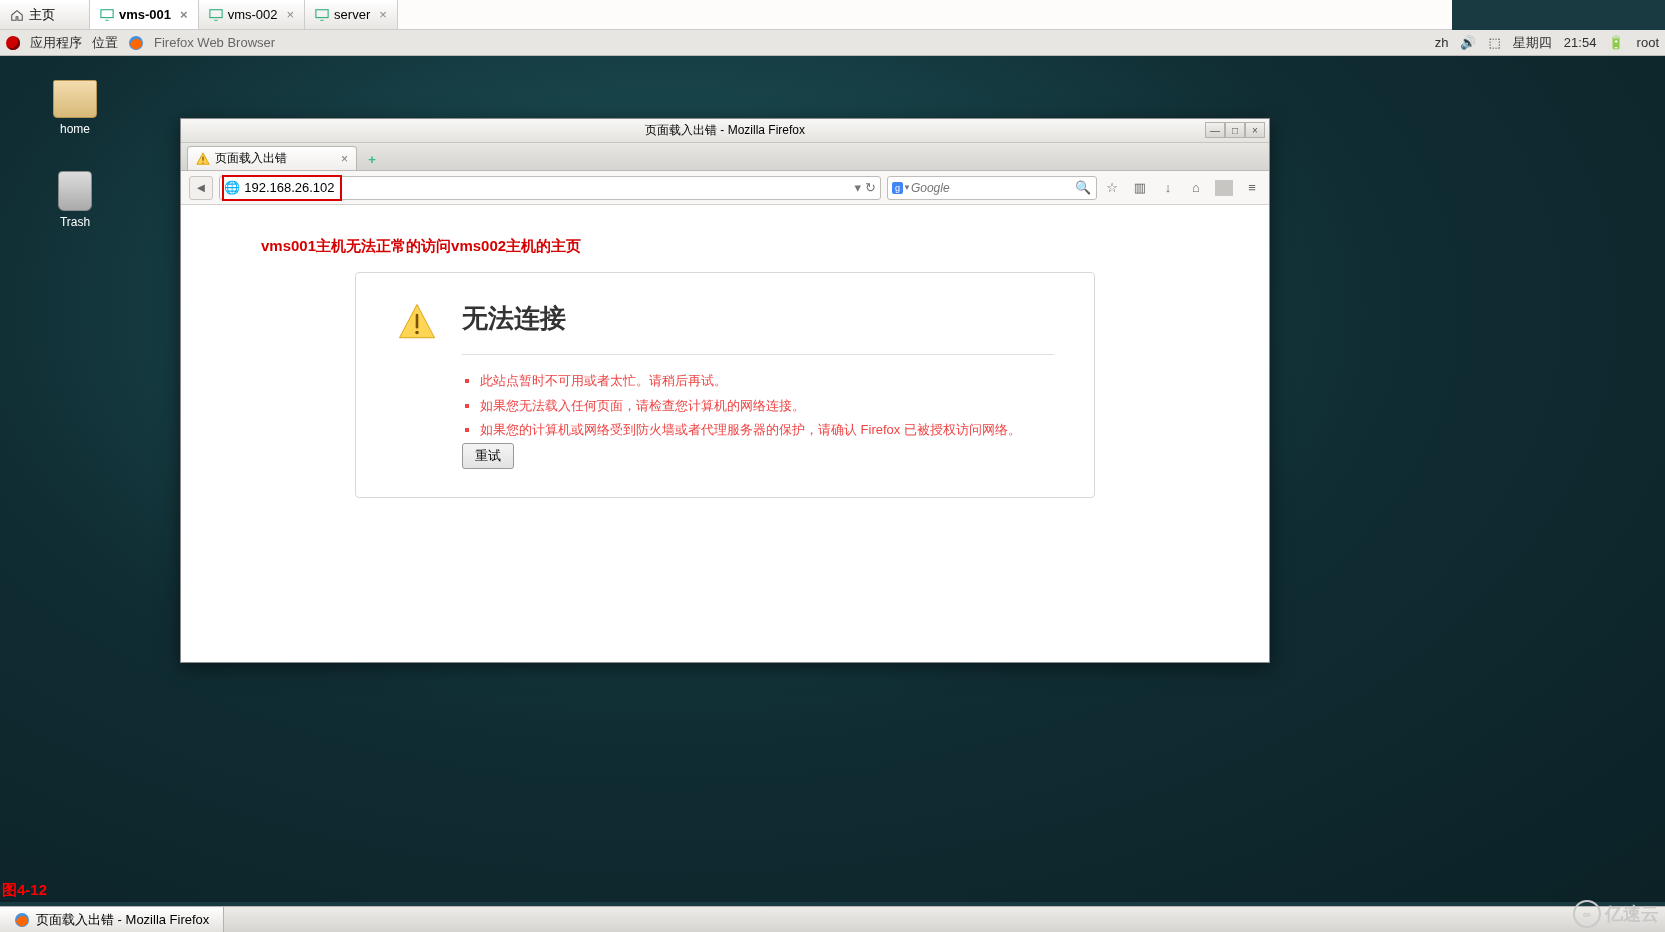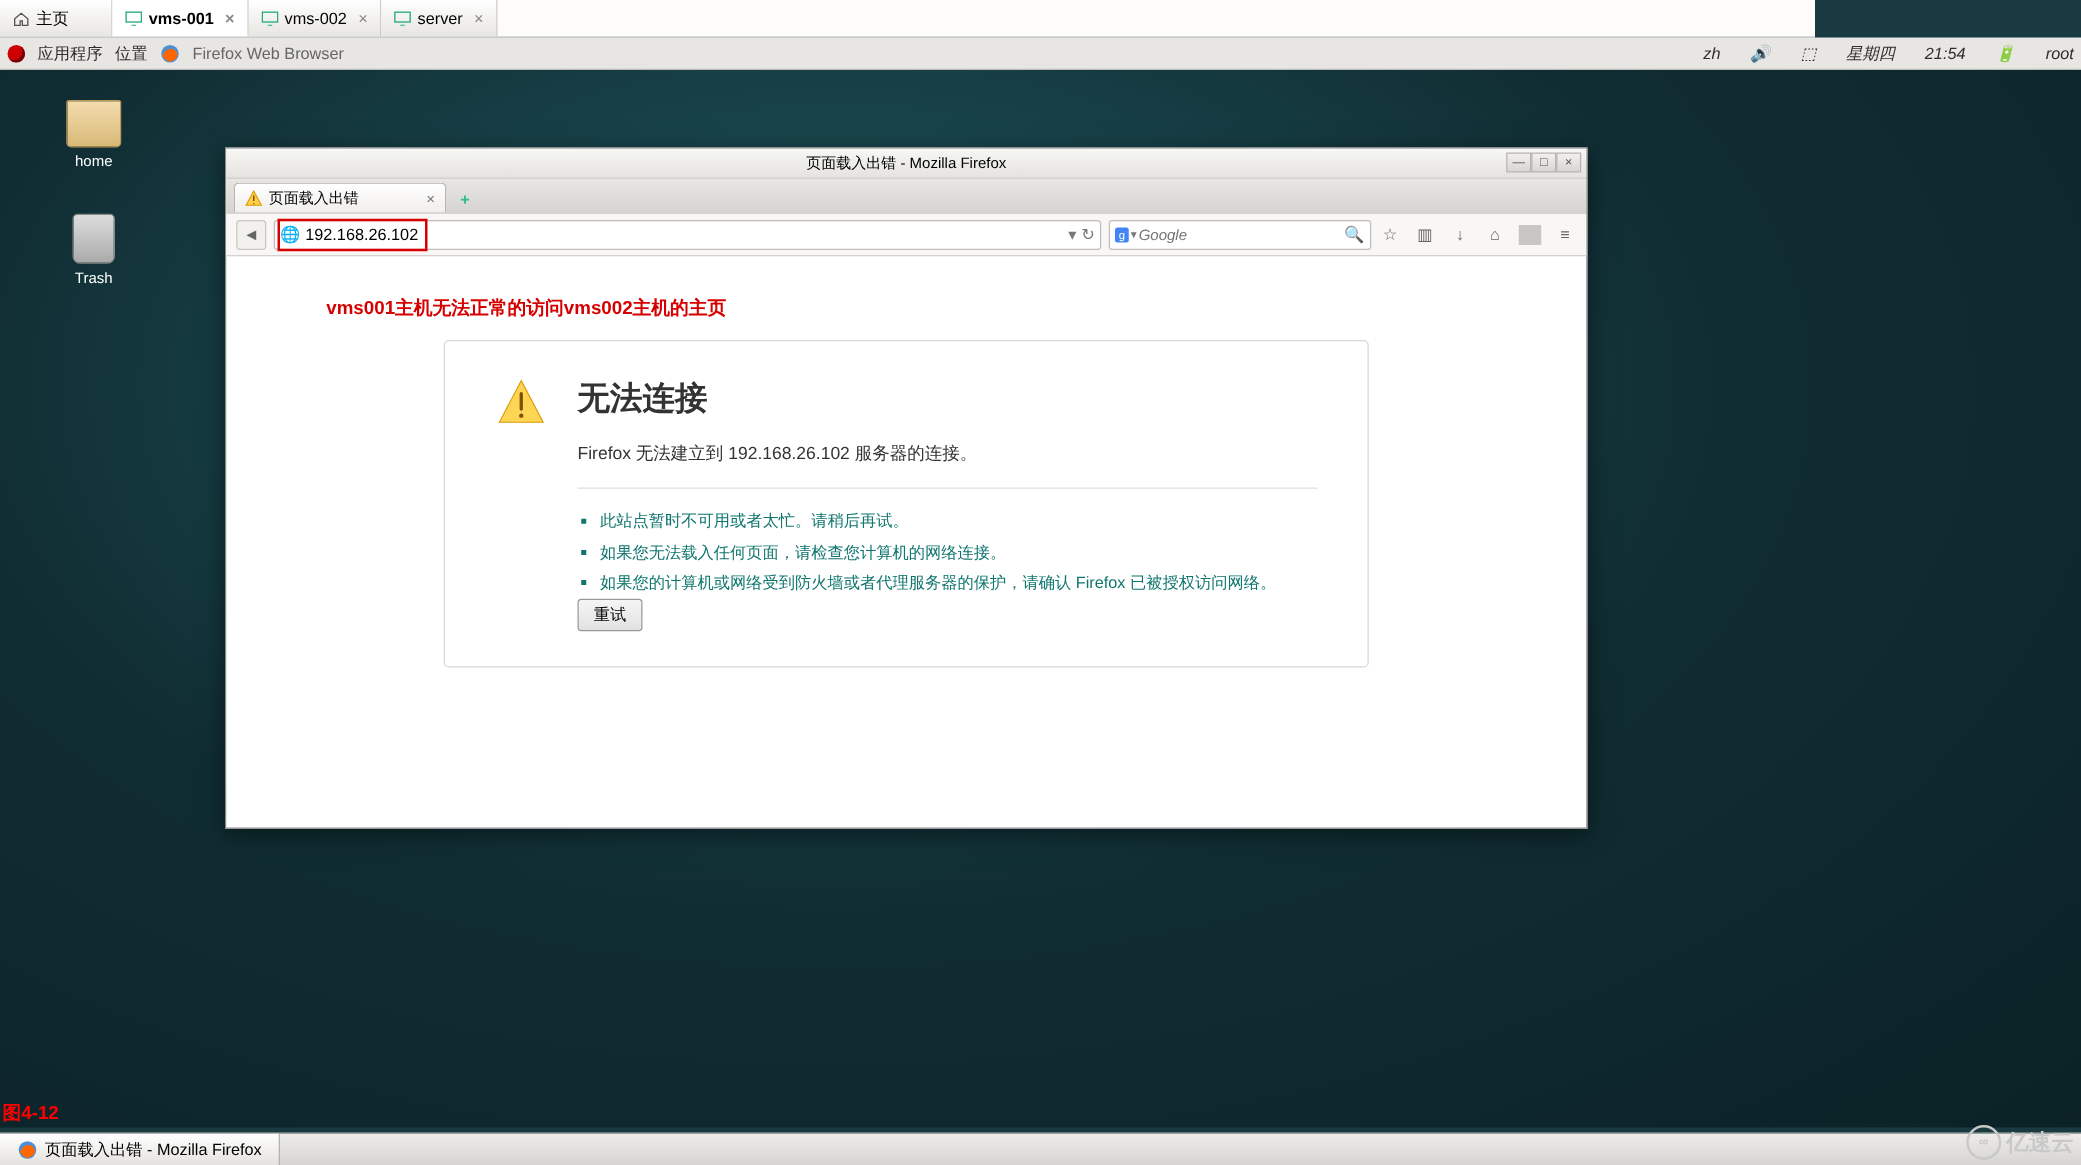--- a/index.html
+++ b/index.html
@@ -37,21 +37,21 @@
   display: flex;
   align-items: center;
   background: #e8e6e2;
   height: 26px;
   padding: 0 6px;
   color: #2e2e2e;
   justify-content: space-between;
   border-bottom:1px solid #bbb;
 }
 .gnome-left { display:flex; align-items:center; gap:10px; }
-.gnome-right { display:flex; align-items:center; gap:24px;font-style:italic; }
+.gnome-right { display:flex; align-items:center; gap:12px; }
 .redhat { width:14px; height:14px; border-radius:50%; background:#c00; display:inline-block; box-shadow: inset -2px -2px 0 #700;}
 .fflogo { width:16px; height:16px; display:inline-block; }
 
 .desktop {
   position: absolute;
   top: 56px;
   left:0; right:0;
   bottom: 30px;
   background: radial-gradient(ellipse at 40% 30%, #1f5a60 0%, #102d33 50%, #0b2126 100%);
 }
@@ -144,21 +144,21 @@
   padding:28px 40px 28px 40px;
   max-width:740px;
   margin:0 auto;
 }
 .eb-top { display:flex; gap:24px; }
 .warn-icon { width:42px; height:42px; flex-shrink:0; }
 .eb-right { flex:1; }
 .eb-right h1 { font-size:26px; font-weight:bold; color:#333; margin-bottom:18px;}
 .eb-msg { font-size:14px; color:#333; margin-bottom:18px; }
 .eb-hr { border:none; border-top:1px solid #e0e0e0; margin:8px 0 14px;}
-.eb-list { list-style:square; padding-left:18px; color:#0f766e; font-size:13px; line-height:1.9;}
+.eb-list { list-style:square; padding-left:18px; color:#ef4444; font-size:13px; line-height:1.9;}
 .retry-btn {
   display:inline-block; 
   padding:3px 12px;
   background:linear-gradient(#f5f5f5,#e2e2e2);
   border:1px solid #999; border-radius:3px;
   font-size:13px;
 }
 
 .caption {
   position:absolute; left:2px; bottom:2px;
@@ -305,21 +305,20 @@
       <div class="annotation">vms001主机无法正常的访问vms002主机的主页</div>
       <div class="errorbox">
         <div class="eb-top">
           <svg class="warn-icon" viewBox="0 0 48 48">
             <path d="M24 4 L44 42 H4 Z" fill="#ffd556" stroke="#d99b00" stroke-width="1"></path>
             <path d="M24 16v14" stroke="#7a5200" stroke-width="3" stroke-linecap="round"></path>
             <circle cx="24" cy="36" r="2" fill="#7a5200"></circle>
           </svg>
           <div class="eb-right">
             <h1>无法连接</h1>
-            <div class="eb-msg">Firefox 无法建立到 192.168.26.102 服务器的连接。</div>
             <hr class="eb-hr">
             <ul class="eb-list">
               <li>此站点暂时不可用或者太忙。请稍后再试。</li>
               <li>如果您无法载入任何页面，请检查您计算机的网络连接。</li>
               <li>如果您的计算机或网络受到防火墙或者代理服务器的保护，请确认 Firefox 已被授权访问网络。</li>
             </ul>
             <button class="retry-btn">重试</button>
           </div>
         </div>
       </div>

